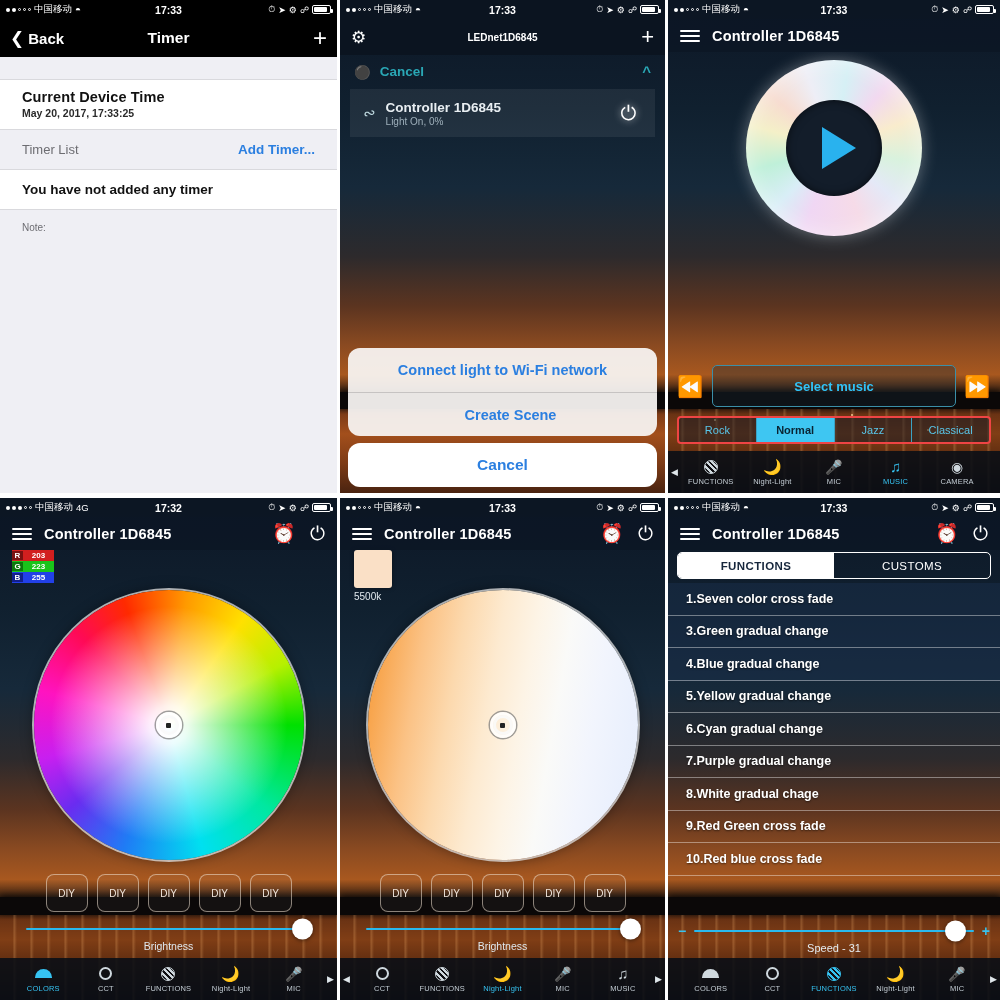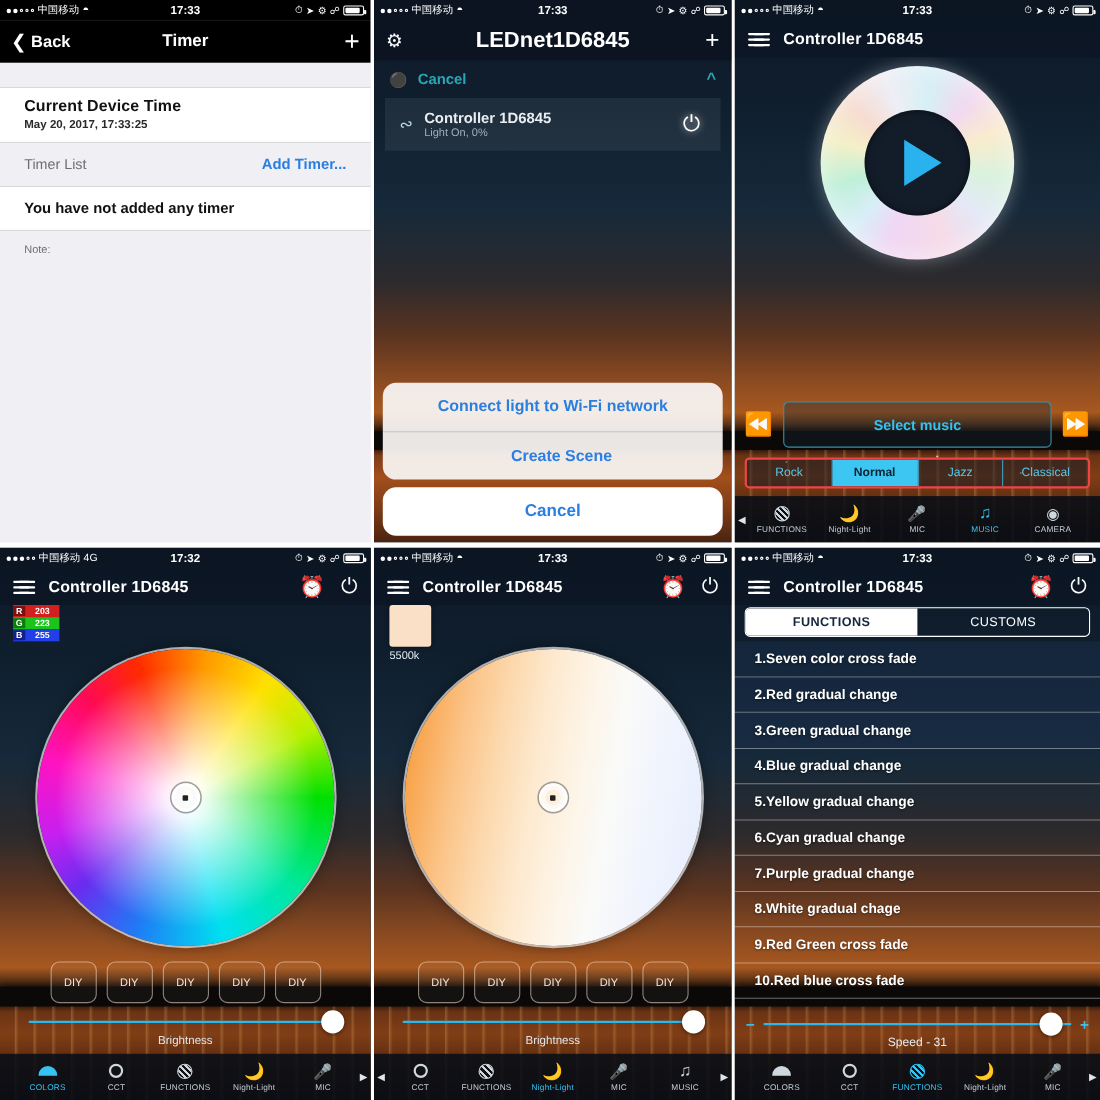--- a/index.html
+++ b/index.html
@@ -125,21 +125,21 @@
   
   .p2 .statusbar { background: #0b1420; position: relative; z-index: 40;}
   .p2-nav {
     height: 36px; background: #0b1420; color: #fff;
     display: flex; align-items: center; padding: 0 11px;
     position: relative; z-index: 40;
   }
   .gear { font-size: 17px; line-height: 1; }
   .p2-title {
     position: absolute; left: 0; right: 0; text-align: center;
-    font-size: 20px; font-weight: 700;
+    font-size: 10px; font-weight: 700;
   }
   .p2-plus { margin-left: auto; font-size: 22px; font-weight: 300; line-height: 1;}
   .p2-content { position: absolute; inset: 55px 0 0 0; z-index: 30;}
   .device-head {
     display: flex; align-items: center; gap: 9px;
     padding: 8px 14px 7px;
     color: #2aa7b5; font-size: 13.5px; font-weight: 600;
   }
   .device-head .chev-up { margin-left: auto; font-size: 15px; color:#2aa7b5; }
   .device-row {
@@ -792,21 +792,20 @@
       </span>
     </div>
 
     <div class="seg2-row">
       <div class="seg2 active">FUNCTIONS</div>
       <div class="seg2">CUSTOMS</div>
     </div>
 
     <div class="func-list">
       <div class="func-item">1.Seven color cross fade</div>
-      <div class="func-item">2.Red gradual change</div>
       <div class="func-item">3.Green gradual change</div>
       <div class="func-item">4.Blue gradual change</div>
       <div class="func-item">5.Yellow gradual change</div>
       <div class="func-item">6.Cyan gradual change</div>
       <div class="func-item">7.Purple gradual change</div>
       <div class="func-item">8.White gradual chage</div>
       <div class="func-item">9.Red Green cross fade</div>
       <div class="func-item">10.Red blue cross fade</div>
     </div>
 

